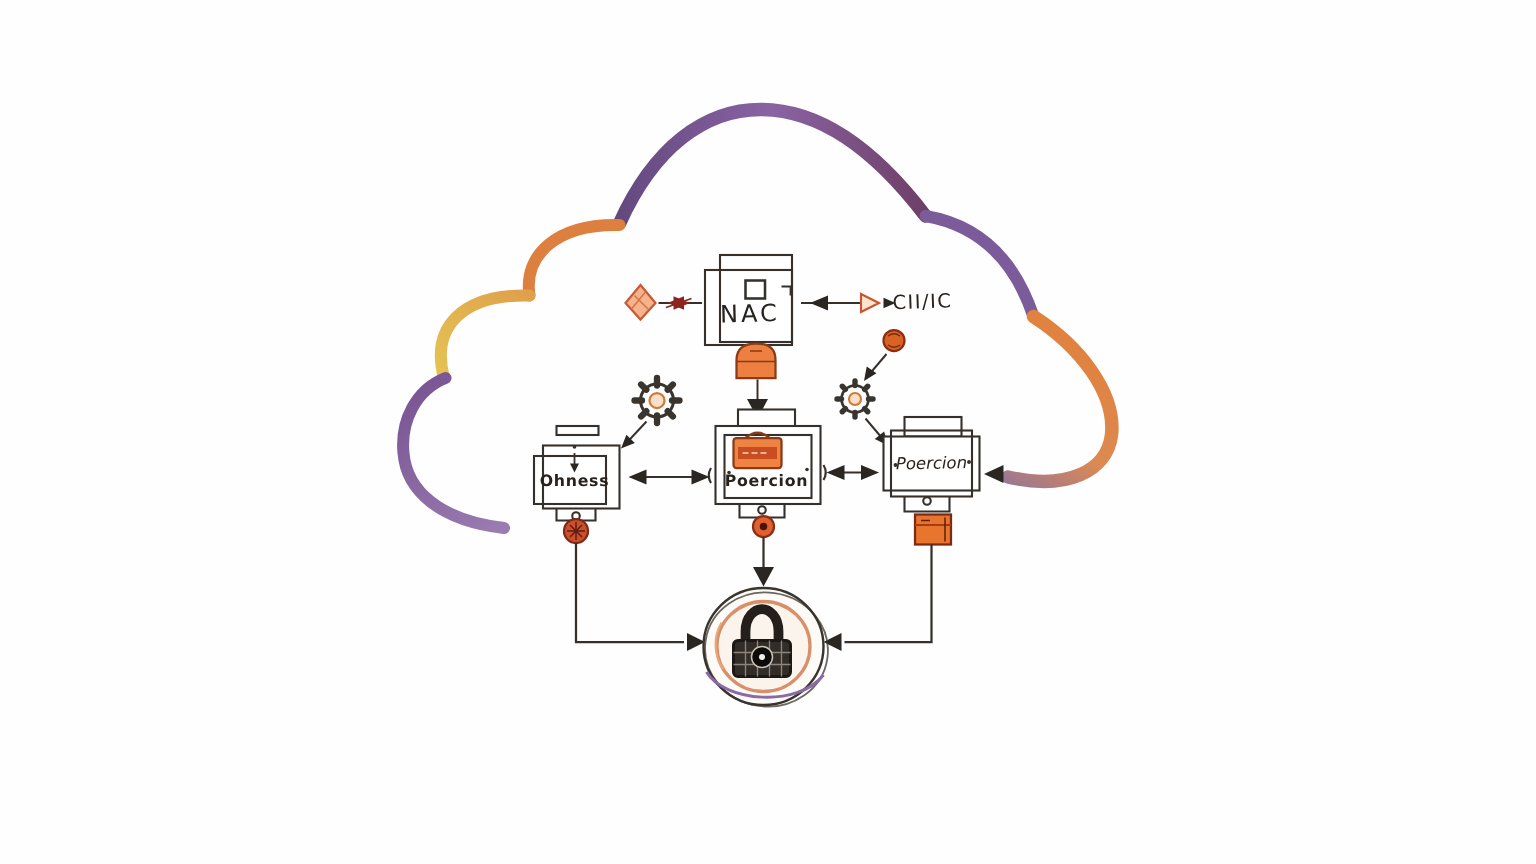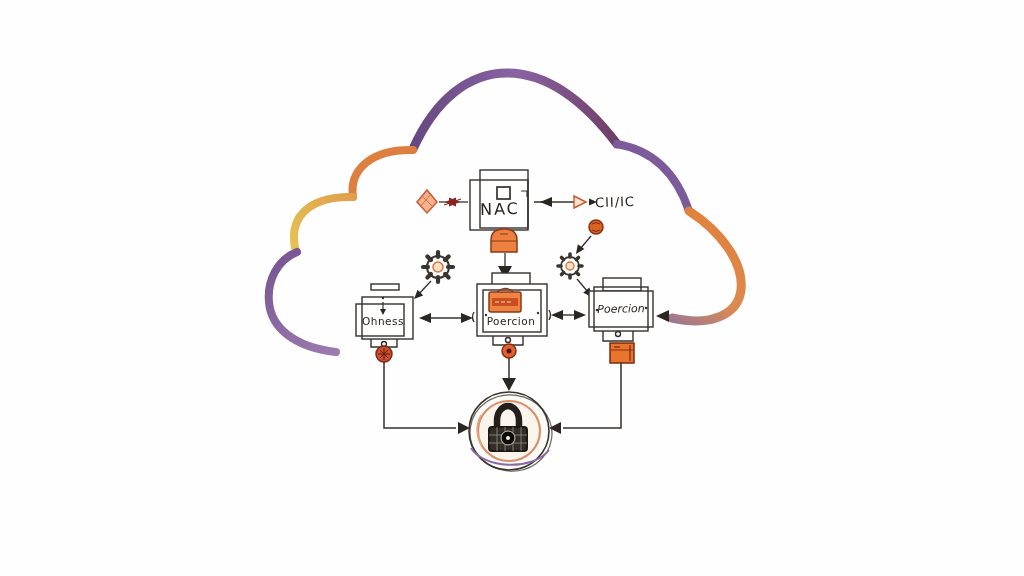--- a/index.html
+++ b/index.html
@@ -3,21 +3,21 @@
 <meta charset="utf-8">
 <style>
   html,body{margin:0;padding:0;background:#ffffff;}
   .canvas{position:relative;width:1024px;height:576px;background:#fefefe;overflow:hidden;
           font-family:"DejaVu Sans",sans-serif;}
   .canvas svg{position:absolute;left:0;top:0;}
   .lbl{position:absolute;transform:translate(-50%,-50%);color:#29231e;white-space:nowrap;
        font-family:"DejaVu Sans",sans-serif;}
   .lbl-nac{font-size:16px;letter-spacing:2px;transform:translate(-50%,-50%) rotate(-1.5deg);}
   .lbl-ci{font-size:13px;letter-spacing:1px;transform:translate(-50%,-50%) rotate(-2deg);}
-  .lbl-box{font-size:10.5px;letter-spacing:0.5px;}
+  .lbl-box{font-size:10.5px;letter-spacing:0.5px;font-weight:bold;}
   .lbl-poercion{font-style:italic;font-size:11px;transform:translate(-50%,-50%) rotate(-1deg);}
 </style>
 </head>
 <body>
 
 <div class="canvas">
 <svg width="1024" height="576" viewBox="0 0 1024 576">
   <defs>
     <linearGradient id="gradTop" gradientUnits="userSpaceOnUse" x1="413" y1="110" x2="618" y2="110">
       <stop offset="0" stop-color="#64497f"></stop>

